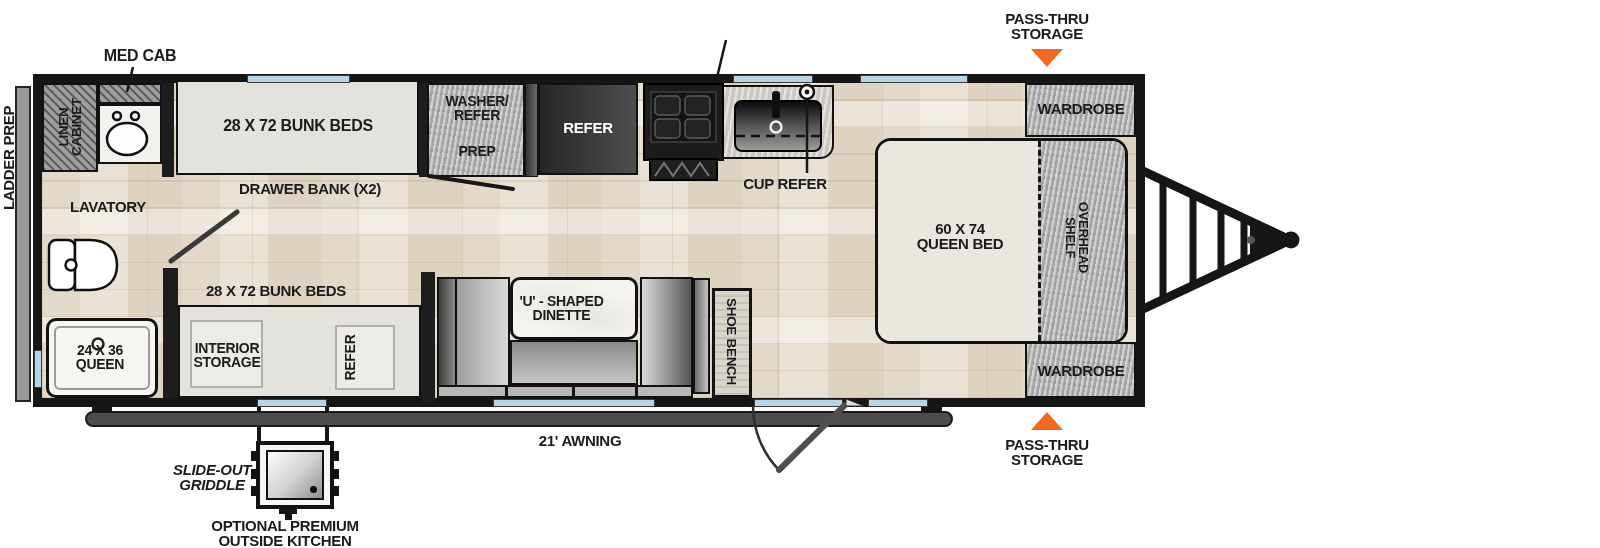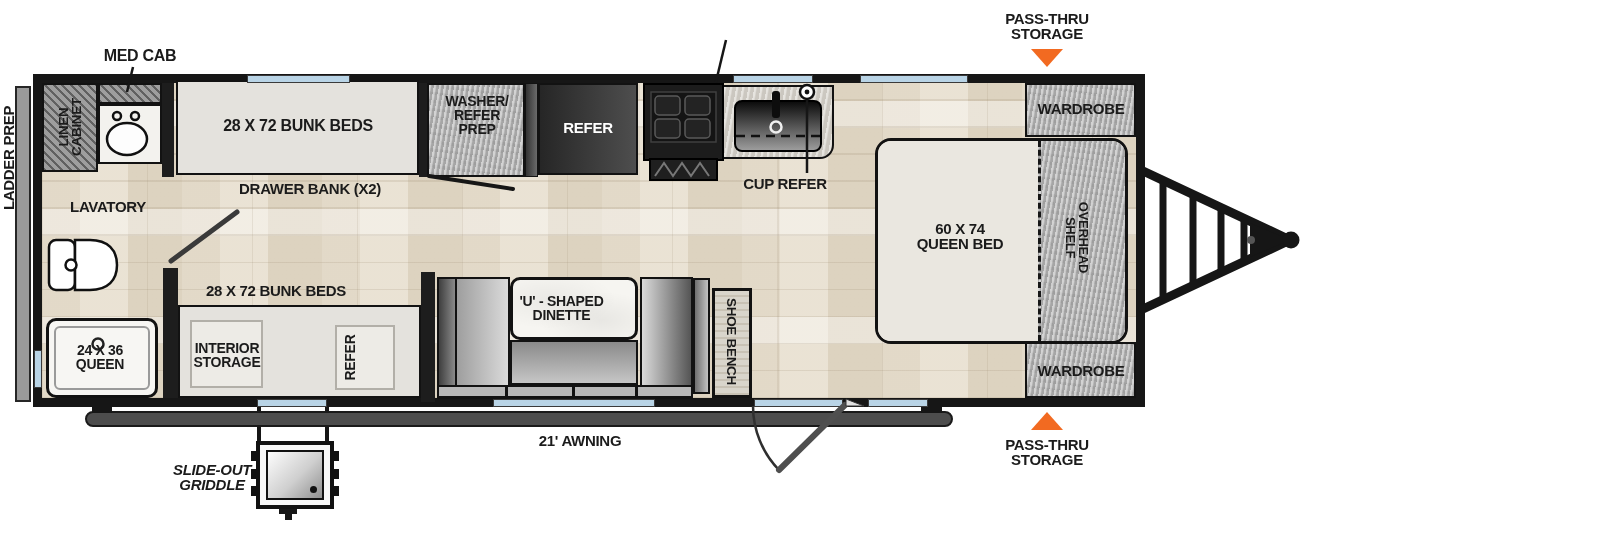--- a/index.html
+++ b/index.html
@@ -221,21 +221,21 @@
   </div>
   <div class="lbl" style="left:185px;top:118px;width:226px;font-size:16px;">
     <span class="ln">28 X 72 BUNK BEDS</span>
   </div>
   <div class="lbl" style="left:235px;top:181px;width:150px;text-align:center;">
     <span class="ln">DRAWER BANK (X2)</span>
   </div>
   <div class="lbl" style="left:429px;top:94px;width:96px;font-size:14px;">
     <span class="ln">WASHER/</span>
     <span class="ln">REFER</span>
-    <span class="ln" style="">PREP</span>
+    <span class="ln" style="margin-top:22px;">PREP</span>
   </div>
   <div class="lbl white" style="left:538px;top:120px;width:100px;">
     <span class="ln">REFER</span>
   </div>
   <div class="lbl" style="left:729px;top:176px;width:112px;">
     <span class="ln">CUP REFER</span>
   </div>
   <div class="lbl" style="left:1026px;top:101px;width:110px;">
     <span class="ln">WARDROBE</span>
   </div>
@@ -267,18 +267,22 @@
   <div class="lbl rot" style="left:316px;top:350px;width:66px;height:15px;transform:rotate(-90deg);font-size:14px;">
     <span class="ln">REFER</span>
   </div>
   <div class="lbl" style="left:520px;top:433px;width:120px;">
     <span class="ln">21' AWNING</span>
   </div>
   <div class="lbl" style="left:142px;top:462px;width:140px;font-style:italic;">
     <span class="ln">SLIDE-OUT</span>
     <span class="ln">GRIDDLE</span>
   </div>
+  <div class="lbl" style="left:205px;top:518px;width:160px;">
+    <span class="ln">OPTIONAL PREMIUM</span>
+    <span class="ln">OUTSIDE KITCHEN</span>
+  </div>
   <div class="lbl" style="left:997px;top:437px;width:100px;">
     <span class="ln">PASS-THRU</span>
     <span class="ln">STORAGE</span>
   </div>
 
 </div>
 
 </body></html>

